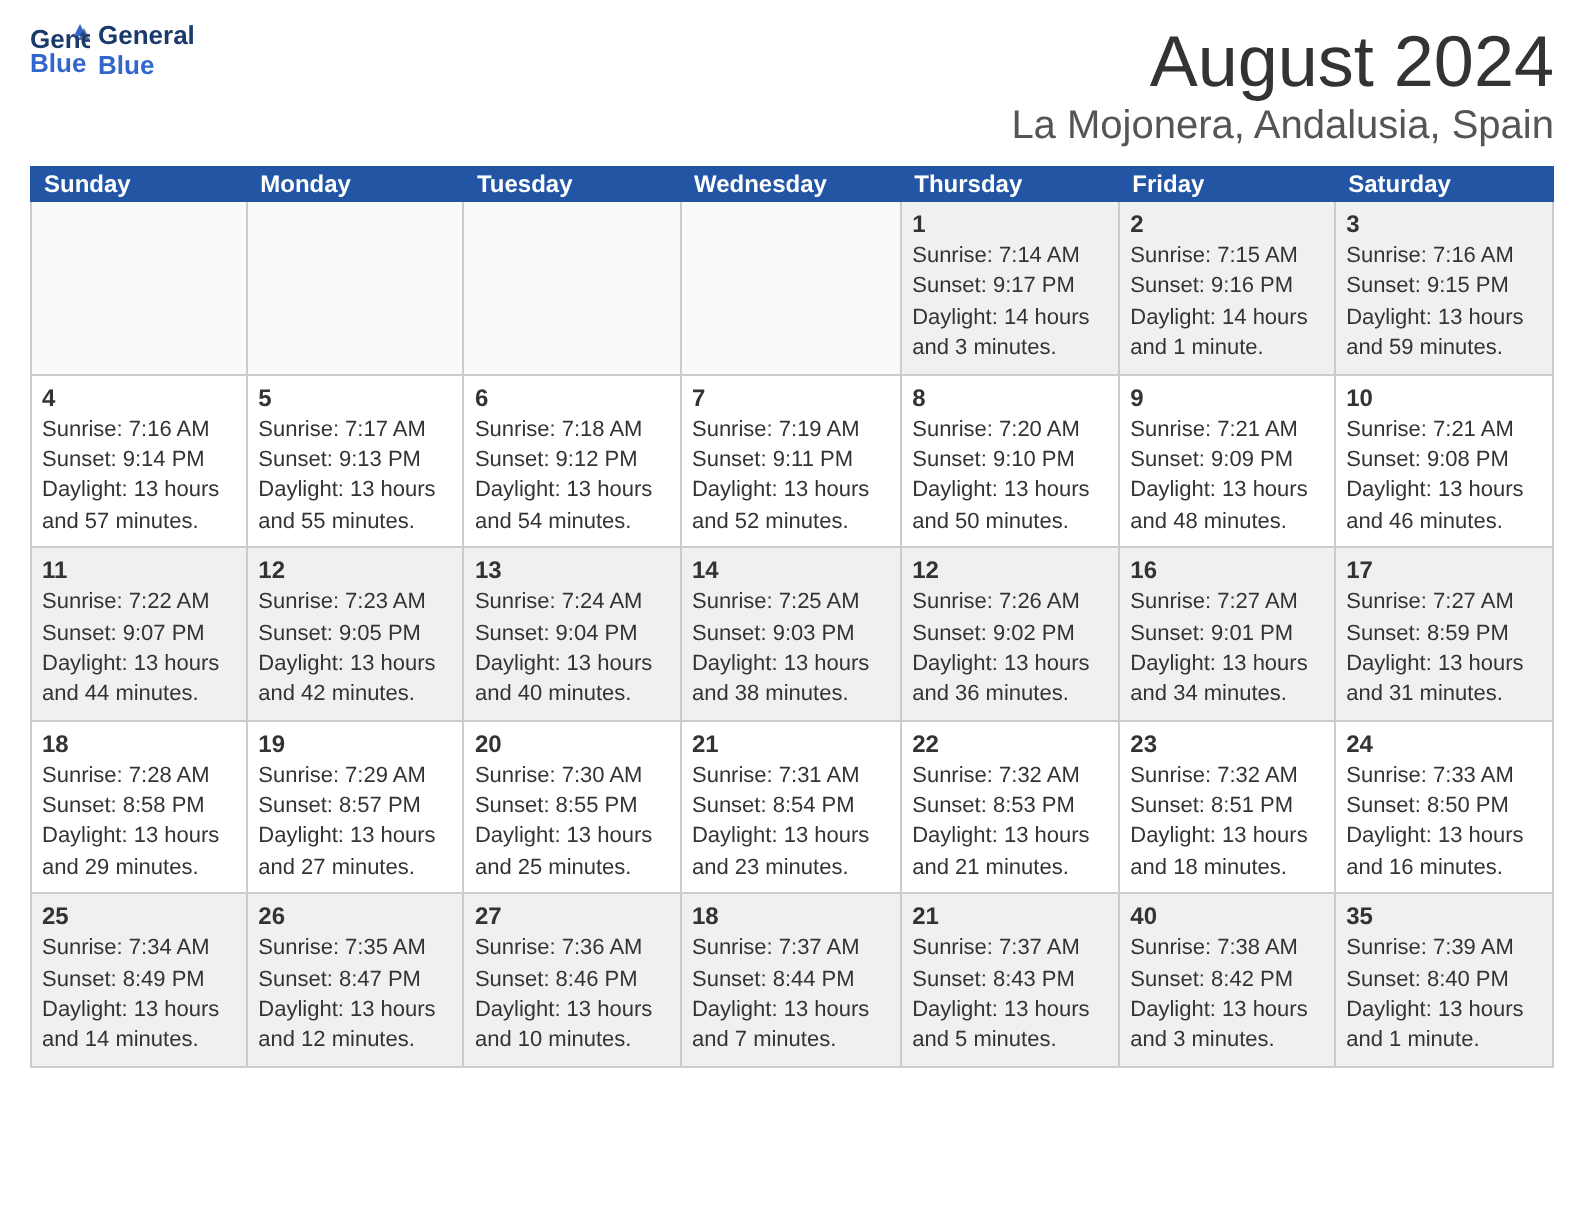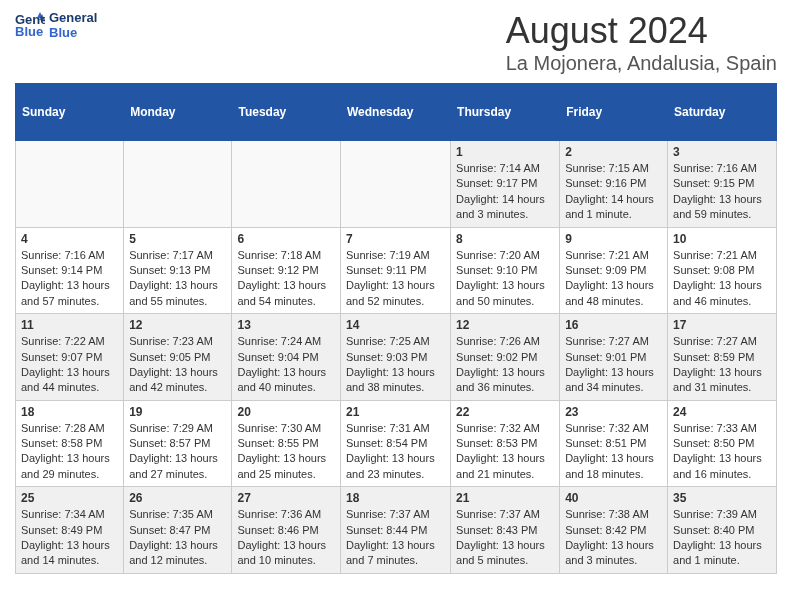--- a/index.html
+++ b/index.html
@@ -5,31 +5,31 @@
     * { box-sizing: border-box; margin: 0; padding: 0; }
     body { font-family: Arial, sans-serif; background: #fff; width: 792px; height: 612px; overflow: hidden; }
     
     .container { width: 792px; padding: 10px 15px; }
     
     .header { display: flex; justify-content: space-between; align-items: flex-start; margin-bottom: 8px; }
     
     .logo { display: flex; align-items: center; }
     .logo-icon { width: 30px; height: 30px; margin-right: 4px; }
     
-    .title-block { }
+    .title-block { text-align: right; }
     .month-title { font-size: 36px; color: #333; font-weight: normal; }
     .location { font-size: 20px; color: #555; }
     
     .calendar { width: 100%; border-collapse: collapse; }
     
     .calendar th {
       background: #2255a4;
       color: white;
       text-align: left;
-      padding: 21px 6px;
+      padding: 1px 6px;
       font-size: 12px;
       border: 1px solid #2255a4;
     }
     
     .calendar td {
       border: 1px solid #ccc;
       vertical-align: top;
       padding: 4px 5px;
       font-size: 9.5px;
       color: #333;

